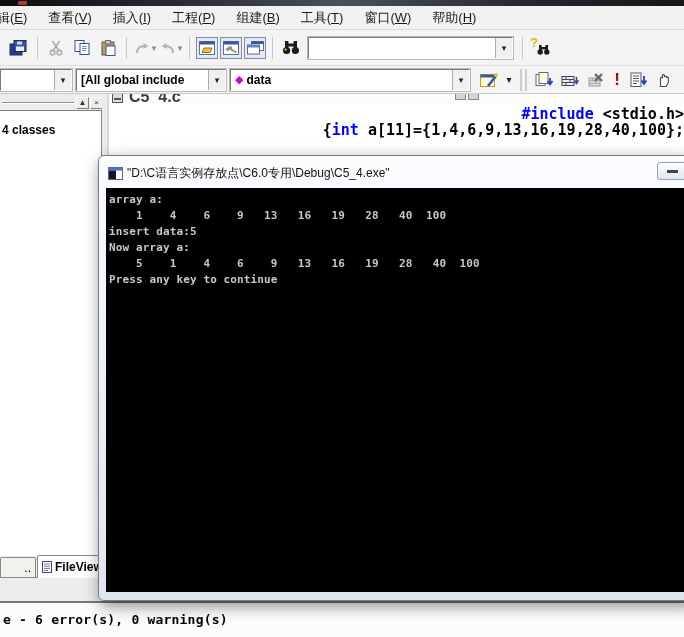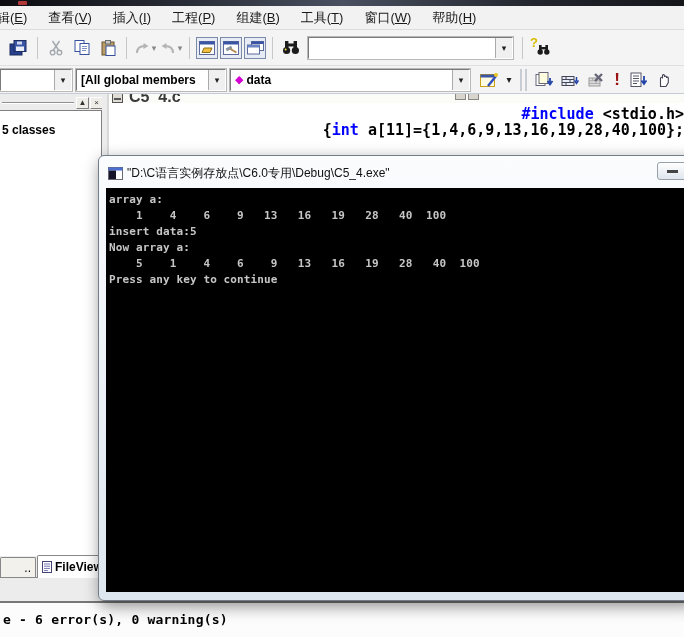--- a/index.html
+++ b/index.html
@@ -234,21 +234,21 @@
 </div>
 
 <div class="toolbar-2">
   <div class="combo" style="width:72px;">
     <span class="combo-text"></span>
     <span class="combo-drop">
         <span>▾</span>
       </span>
   </div>
   <div class="combo" style="width:150px; margin-left:4px;">
-    <span class="combo-text">[All global members</span>
+    <span class="combo-text">[All global include</span>
     <span class="combo-drop">
         <span>▾</span>
       </span>
   </div>
   <div class="combo" style="width:240px; margin-left:4px;">
     <span class="diamond">◆</span>
     <span class="combo-text" style="padding-left:0;">data</span>
     <span class="combo-drop">
         <span>▾</span>
       </span>
@@ -316,21 +316,21 @@
 
 </div>
 
 <div class="dock-header">
   <div class="dock-grip"></div>
   <div class="dock-btn" style="left:76px;"><span>▲</span></div>
   <div class="dock-btn" style="left:90px;"><span>×</span></div>
 </div>
 
 <div class="workspace-tree">
-  <div class="tree-root">5 classes</div>
+  <div class="tree-root">4 classes</div>
 </div>
 
 <div class="ws-tabbar">
   <div class="ws-tab" style="left:0; width:36px; justify-content:flex-end;">
     <span>..</span>
   </div>
   <div class="ws-tab active" style="left:37px; width:66px;">
     <span style="margin-right:3px;">
       <svg width="10" height="12" viewBox="0 0 10 12">
         <rect x="0.5" y="0.5" width="9" height="11" fill="#fff" stroke="#447"></rect>

